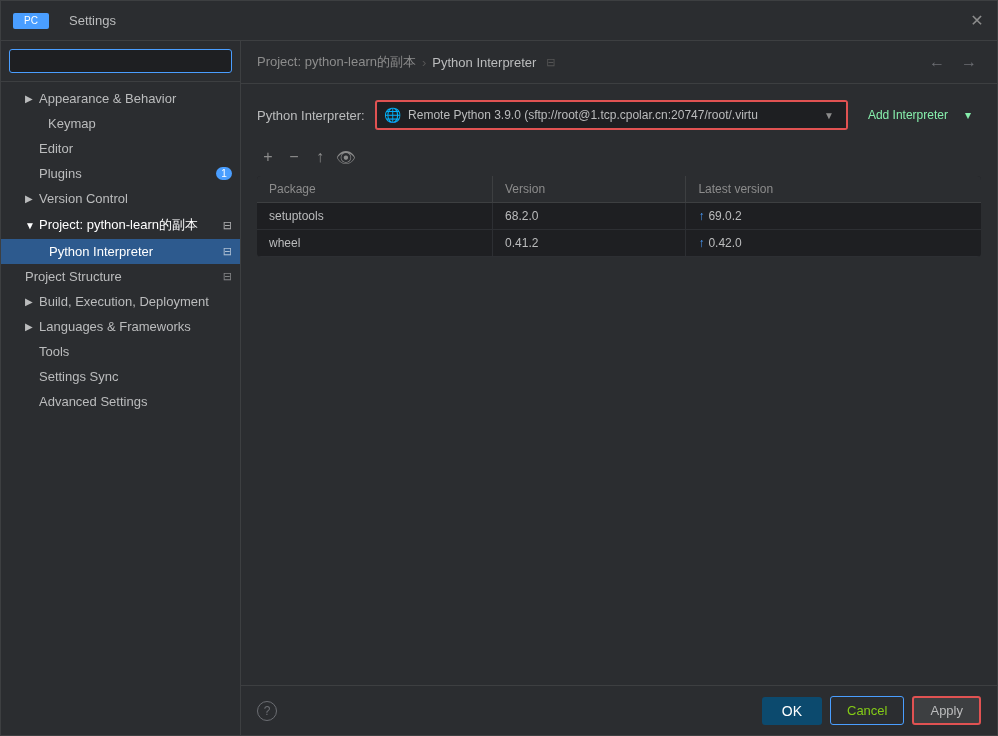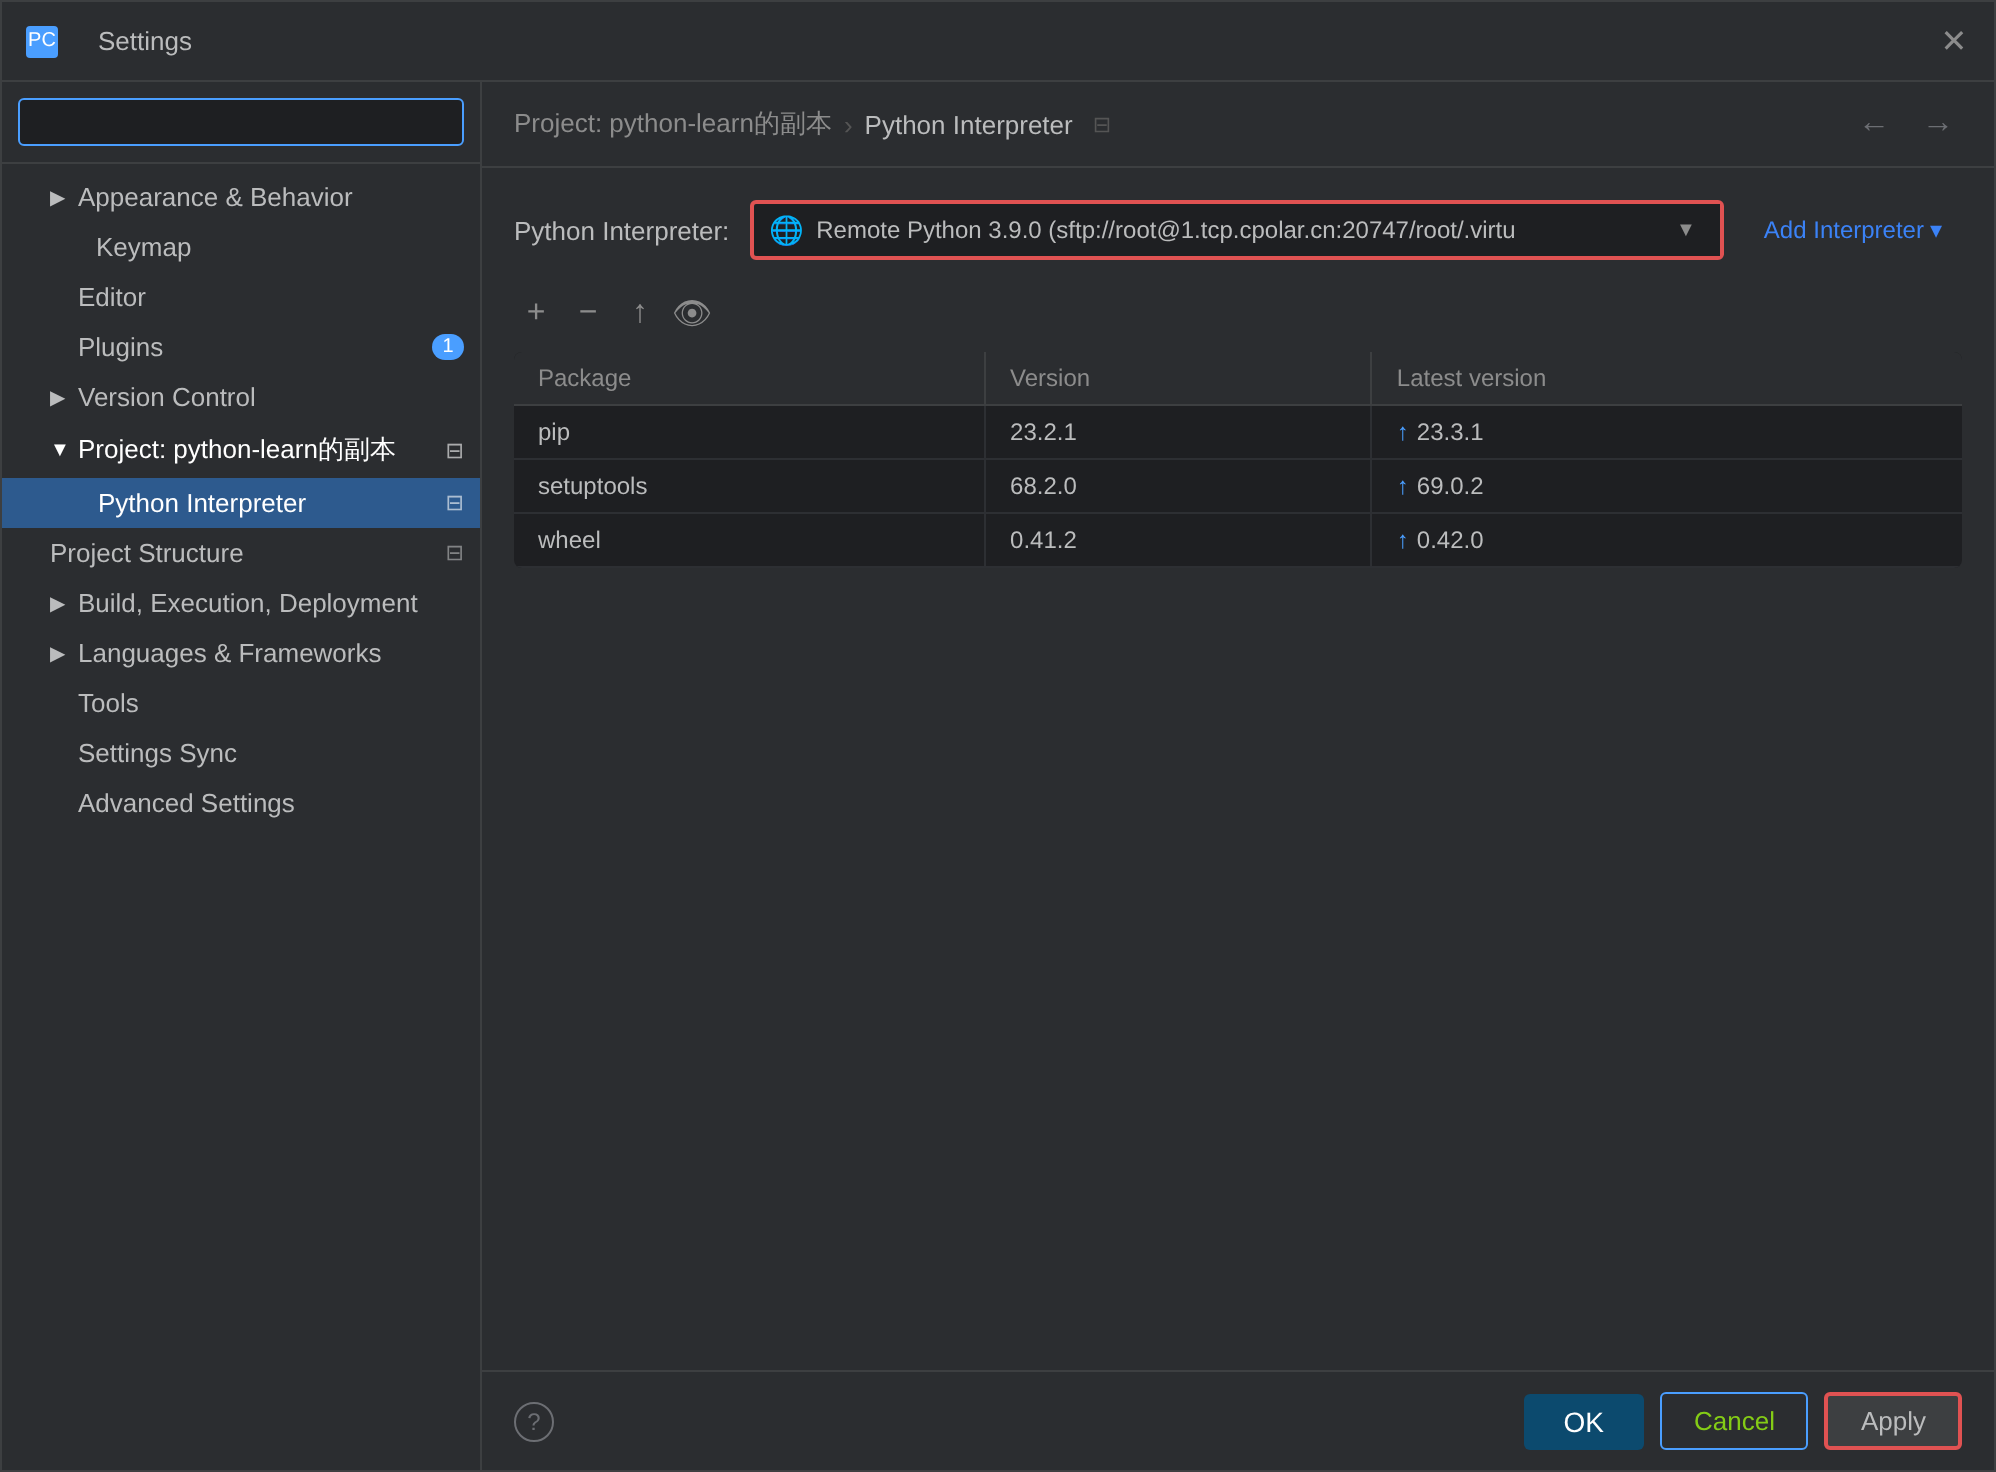--- a/index.html
+++ b/index.html
@@ -27,21 +27,21 @@
     .title-bar {
       height: 40px;
       background: #2b2d30;
       display: flex;
       align-items: center;
       padding: 0 12px;
       border-bottom: 1px solid #3d3f41;
       flex-shrink: 0;
     }
     .title-bar-icon {
-      width: 16px;
+      width: 36px;
       height: 16px;
       margin-right: 8px;
       background: #4a9eff;
       border-radius: 2px;
       display: flex;
       align-items: center;
       justify-content: center;
       font-size: 10px;
       font-weight: normal;
       color: white;
@@ -224,28 +224,28 @@
       font-size: 12px;
     }
     .interpreter-dropdown .drop-arrow {
       color: #8c8c8c;
       font-size: 10px;
       margin-right: 4px;
     }
     .add-interpreter-btn {
       background: transparent;
       border: none;
-      color: #3b82f6;
+      color: #86efac;
       cursor: pointer;
       font-size: 12px;
       padding: 5px 10px;
       white-space: nowrap;
       display: flex;
       align-items: center;
-      gap: 3px;
+      gap: 17px;
     }
     .toolbar {
       display: flex;
       align-items: center;
       gap: 4px;
       margin-bottom: 8px;
     }
     .toolbar-btn {
       background: transparent;
       border: none;
@@ -480,30 +480,20 @@
         <table class="packages-table">
           <thead>
             <tr>
               <th>Package</th>
               <th>Version</th>
               <th>Latest version</th>
             </tr>
           </thead>
           <tbody id="packages-body">
 
-          <tr>
-      <td>pip</td>
-      <td>23.2.1</td>
-      <td>
-        <span class="version-upgrade">
-          <span class="upgrade-arrow">↑</span>
-          <span>23.3.1</span>
-        </span>
-      </td>
-    </tr>
               <tr>
       <td>setuptools</td>
       <td>68.2.0</td>
       <td>
         <span class="version-upgrade">
           <span class="upgrade-arrow">↑</span>
           <span>69.0.2</span>
         </span>
       </td>
     </tr>

